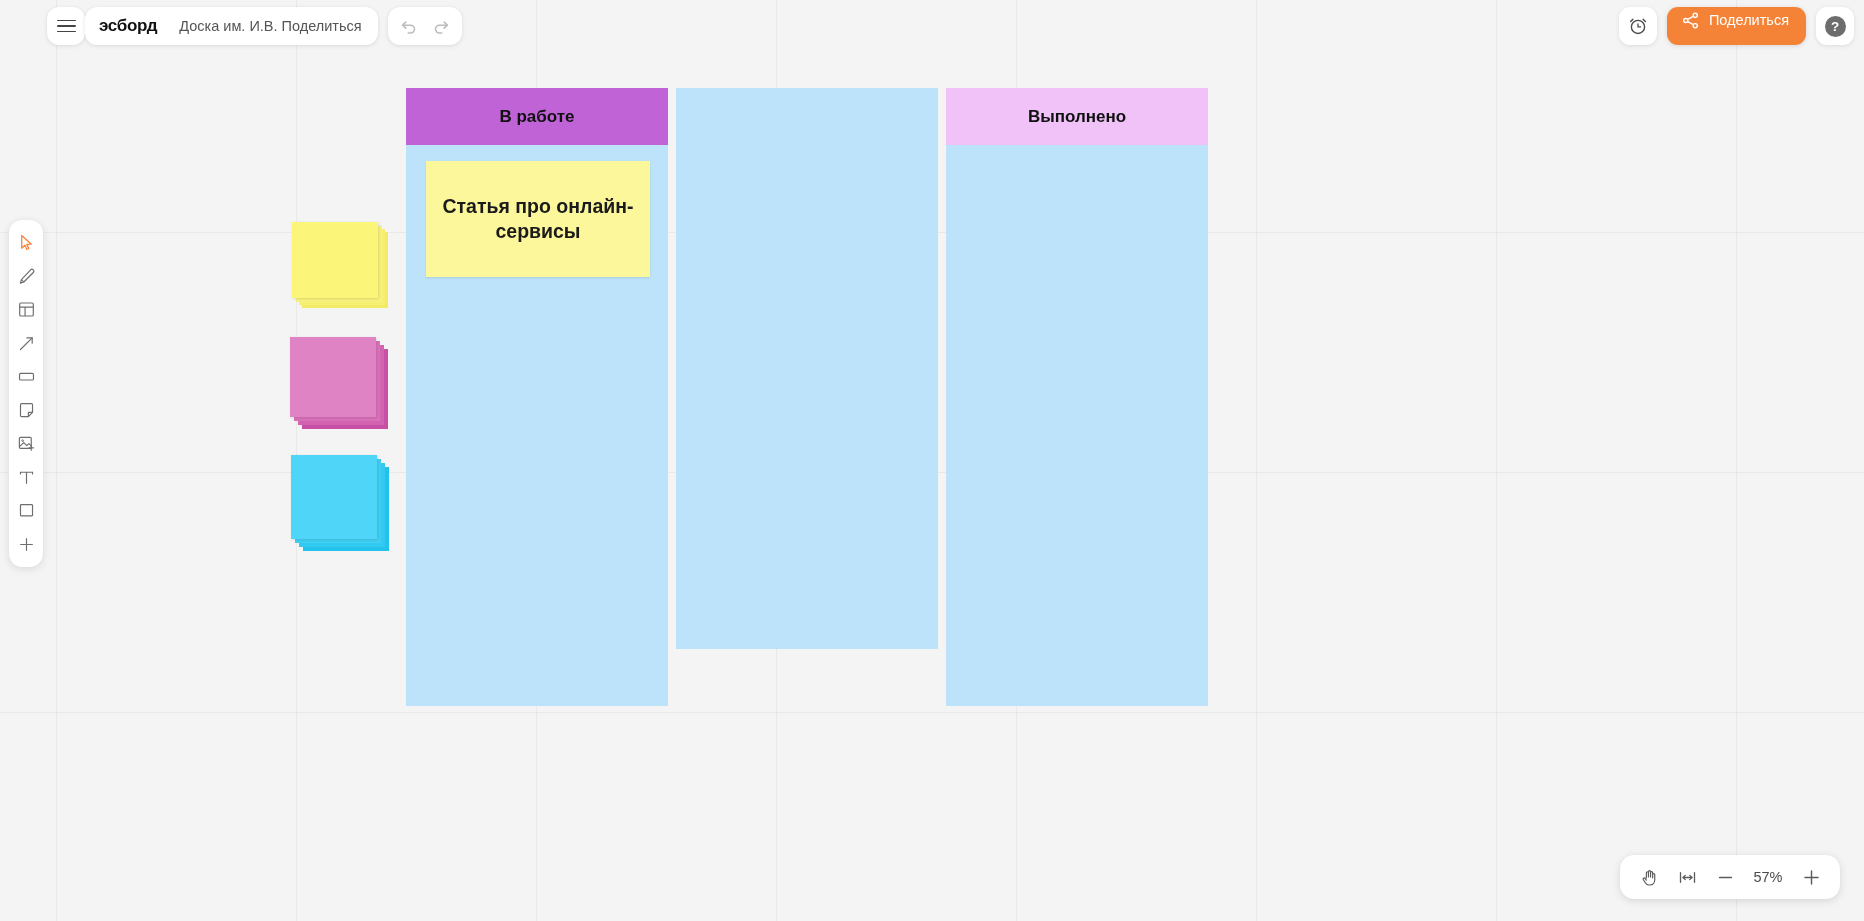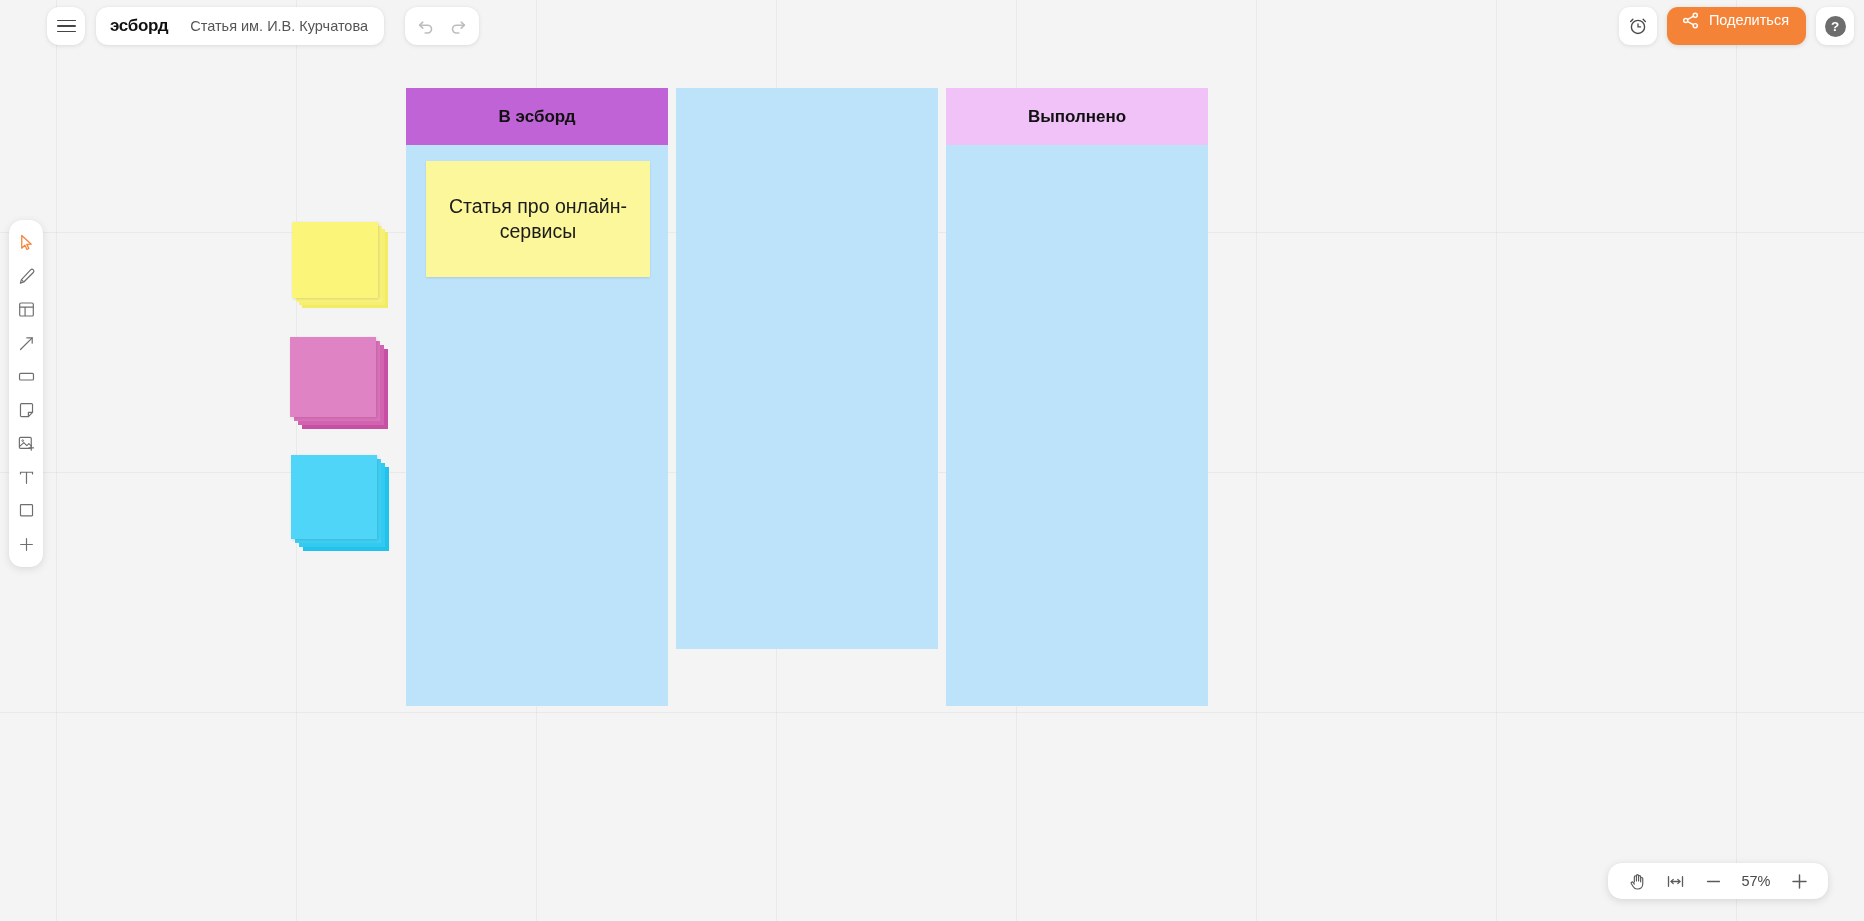--- a/index.html
+++ b/index.html
@@ -20,21 +20,21 @@
     background-size:240px 240px;
     background-position:56px -8px;
   }
 
   
   #topbar {
     position:absolute; top:0; left:0; right:0; height:52px;
     display:flex; align-items:center; z-index:40;
     pointer-events:none;
   }
-  .tb-left { display:flex; align-items:flex-end; gap:11px; margin-left:10px; pointer-events:auto;padding-left:37px; }
+  .tb-left { display:flex; align-items:flex-end; margin-left:10px; pointer-events:auto;padding-left:37px; }
   .pill {
     background:#fff; border-radius:12px;
     box-shadow:0 1px 4px rgba(0,0,0,.10), 0 0 1px rgba(0,0,0,.06);
     display:flex; align-items:center; height:38px;
   }
   #burger-btn { width:38px; justify-content:center; cursor:pointer; }
   .burger-glyph { width:19px; height:13px; position:relative; }
   .burger-glyph i {
     position:absolute; left:0; right:0; height:1.6px; background:#444; border-radius:2px;
   }
@@ -112,44 +112,44 @@
   
   .stack { position:absolute; }
   .stack .sheet { position:absolute; left:0; top:0; }
   .stack .top {
     position:absolute; left:0; top:0;
     box-shadow:1px 1px 3px rgba(0,0,0,.12);
   }
 
   
   #zoombar {
-    position:absolute; right:36px; bottom:22px; height:36px;
+    position:absolute; right:24px; bottom:22px; height:44px;
     background:#fff; border-radius:14px;
     box-shadow:0 2px 9px rgba(0,0,0,.12), 0 0 1px rgba(0,0,0,.07);
     display:flex; align-items:center; padding:0 12px; gap:4px; z-index:40;
   }
   .zb-btn {
     min-width:34px; height:34px; display:flex; align-items:center; justify-content:center;
     cursor:pointer; border-radius:8px;
   }
   #zoom-level { font-size:14.5px; color:#4a4a4a; padding:0 6px; min-width:44px; text-align:center; }
 </style>
 </head>
 <body>
 
 <div id="canvas"></div>
 
 <div id="board-layer">
 
   <div class="column" style="left:406px; top:88px; width:262px; height:618px;">
     <div class="col-head" style="background:#bf63d6;">
-      <span>В эсборд</span>
+      <span>В работе</span>
     </div>
     <div class="col-body" style="height:561px; background:#bce3f9;"></div>
-    <div class="note" style="left:20px; top:73px; width:224px; height:116px; background:#fbf79a;">
+    <div class="note" style="left:20px; top:73px; width:224px; height:116px; background:#fbf79a;font-weight:bold;">
       <span>Статья про онлайн-сервисы</span>
     </div>
   </div>
 
   <div class="column" style="left:676px; top:88px; width:262px; height:618px;">
     <div class="col-body" style="height:561px; background:#bce3f9;"></div>
   </div>
 
   <div class="column" style="left:946px; top:88px; width:262px; height:618px;text-align:center;">
     <div class="col-head" style="background:#f0c2f8;">
@@ -191,21 +191,21 @@
     <div class="pill" id="burger-btn">
       <span class="burger-glyph">
         <i></i>
           <i></i>
           <i></i>
       </span>
     </div>
 
     <div class="pill" id="title-pill">
       <span id="brand">эсборд</span>
-      <span id="board-title">Статья им. И.В. Курчатова</span>
+      <span id="board-title">Доска им. И.В. Поделиться</span>
     </div>
 
     <div class="pill" id="history-pill">
       <div class="hist-btn">
         <svg width="20" height="20" viewBox="0 0 20 20">
           <path d="M6.8 6.2 L3.6 9.2 L6.8 12.2" fill="none" stroke="#bdbdbd" stroke-width="1.6" stroke-linecap="round" stroke-linejoin="round"></path>
           <path d="M3.8 9.2 H11.6 a3.9 3.9 0 0 1 0 7.8 H9.2" fill="none" stroke="#bdbdbd" stroke-width="1.6" stroke-linecap="round"></path>
         </svg>
       </div>
       <div class="hist-btn">

